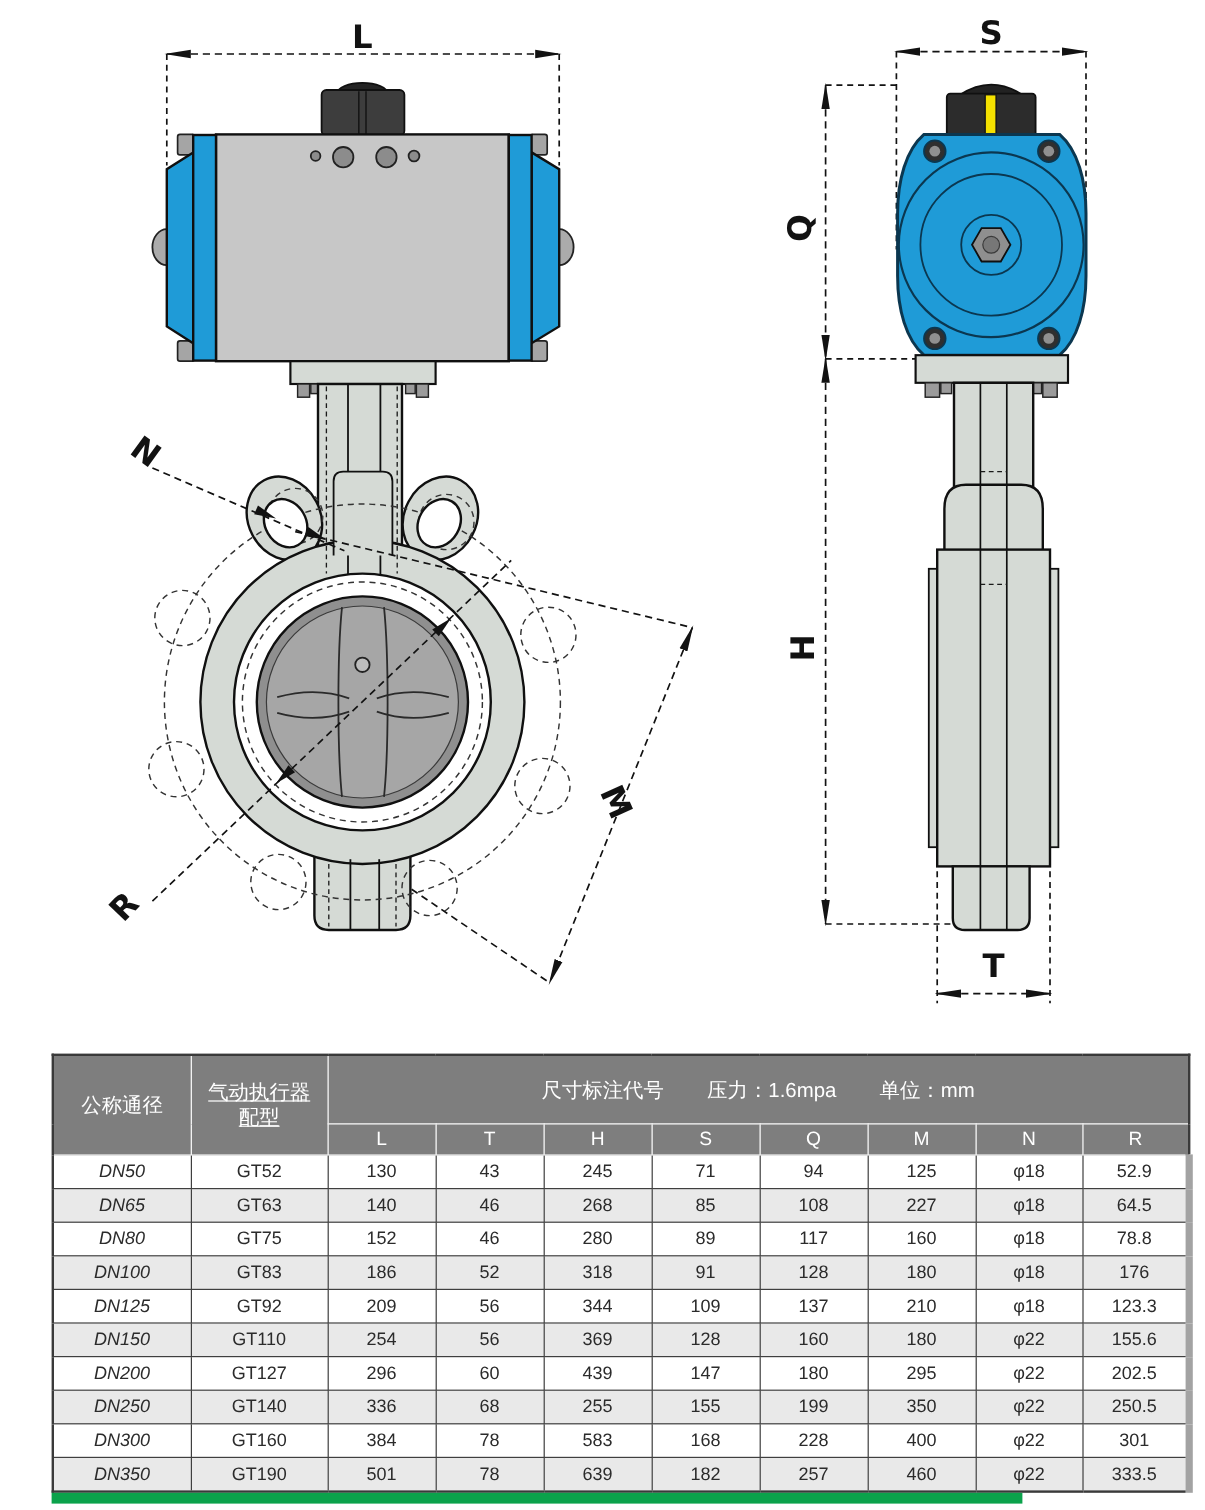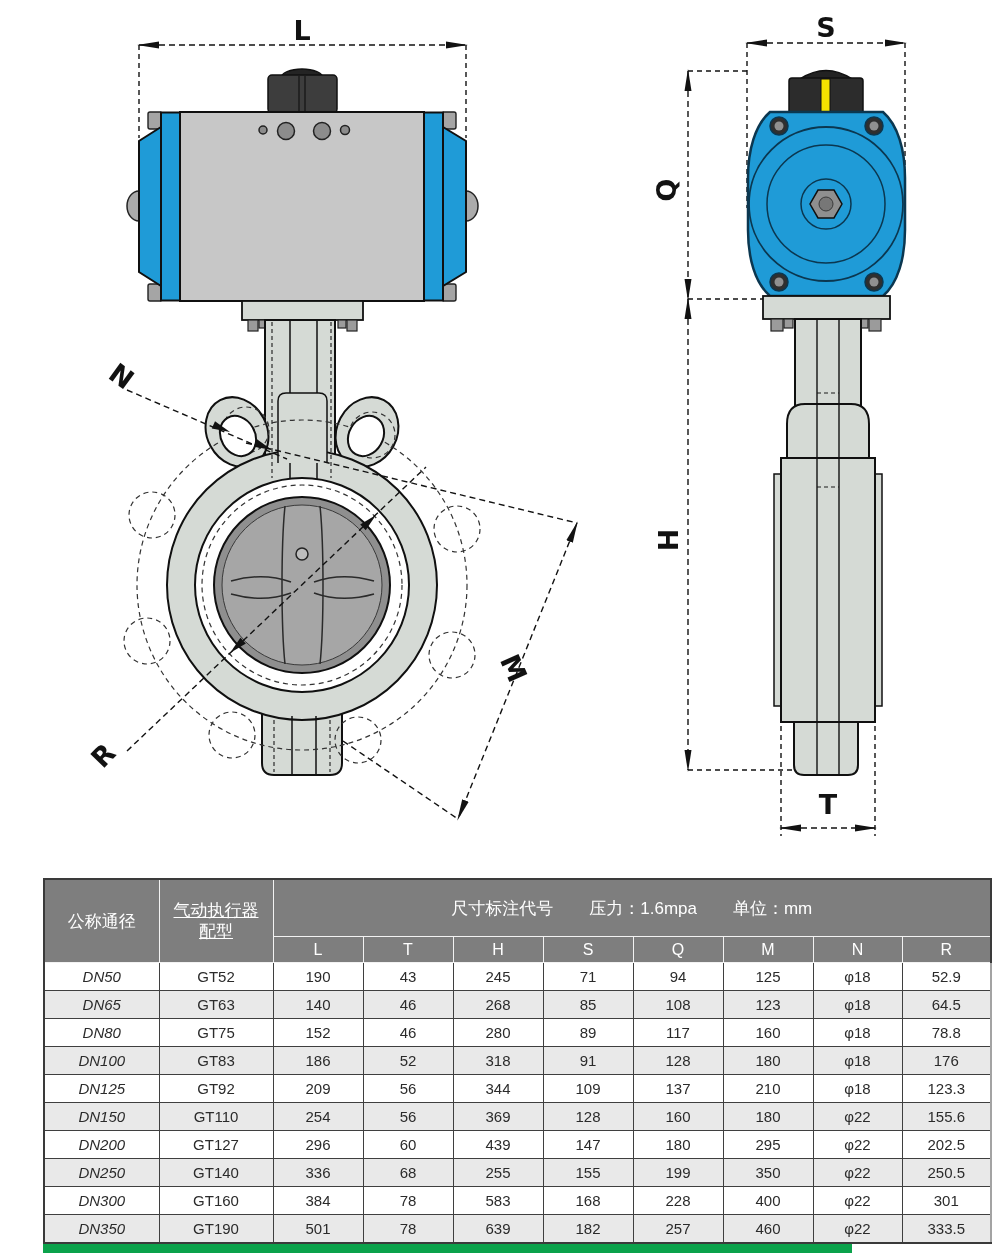--- a/index.html
+++ b/index.html
@@ -16,21 +16,21 @@
   .hrow1 th:last-child{border-right:2px solid #3a3a3a;}
   .hrow2 th{height:25px;font-size:16px;border:1px solid #f2f2f2;}
   .hrow2 th:last-child{border-right:2px solid #3a3a3a;}
   th.span2{border-bottom:1px solid #f2f2f2;}
   .merged-head{display:flex;justify-content:center;align-items:center;gap:36px;white-space:nowrap;}
   .two-line{line-height:1.25;text-decoration:underline;}
   
   tbody td{height:27px;font-size:15px;color:#2b2b2b;border:1px solid #3f3f3f;background:#ffffff;}
   tbody tr:nth-child(even) td{background:#e9e9e9;}
   tbody tr td:first-child{border-left:2px solid #3a3a3a;font-style:italic;}
-  tbody tr td:last-child{border-right:2px solid #a3a3a3;}
+  tbody tr td:last-child{border-right:6px solid #a3a3a3;}
   tbody tr:last-child td{border-bottom:2px solid #3a3a3a;margin-left:36px;}
   .green-bar{height:9px;background:#0ba24b;}
   text.dim{font-family:"DejaVu Sans","Liberation Sans",sans-serif;font-weight:bold;font-size:27px;fill:#121212;}
 </style>
 </head>
 <body>
 
 <div class="stage">
 
 <svg class="drawing" width="1004" height="872" viewBox="0 0 1004 872">
@@ -278,38 +278,38 @@
             <th>Q</th>
             <th>M</th>
             <th>N</th>
             <th>R</th>
           </tr>
     </thead>
     <tbody id="spec-tbody">
           <tr>
             <td>DN50</td>
             <td>GT52</td>
-            <td>190</td>
+            <td>130</td>
             <td>43</td>
             <td>245</td>
             <td>71</td>
             <td>94</td>
             <td>125</td>
             <td>φ18</td>
             <td>52.9</td>
           </tr>
           <tr>
             <td>DN65</td>
             <td>GT63</td>
             <td>140</td>
             <td>46</td>
             <td>268</td>
             <td>85</td>
             <td>108</td>
-            <td>123</td>
+            <td>227</td>
             <td>φ18</td>
             <td>64.5</td>
           </tr>
           <tr>
             <td>DN80</td>
             <td>GT75</td>
             <td>152</td>
             <td>46</td>
             <td>280</td>
             <td>89</td>

